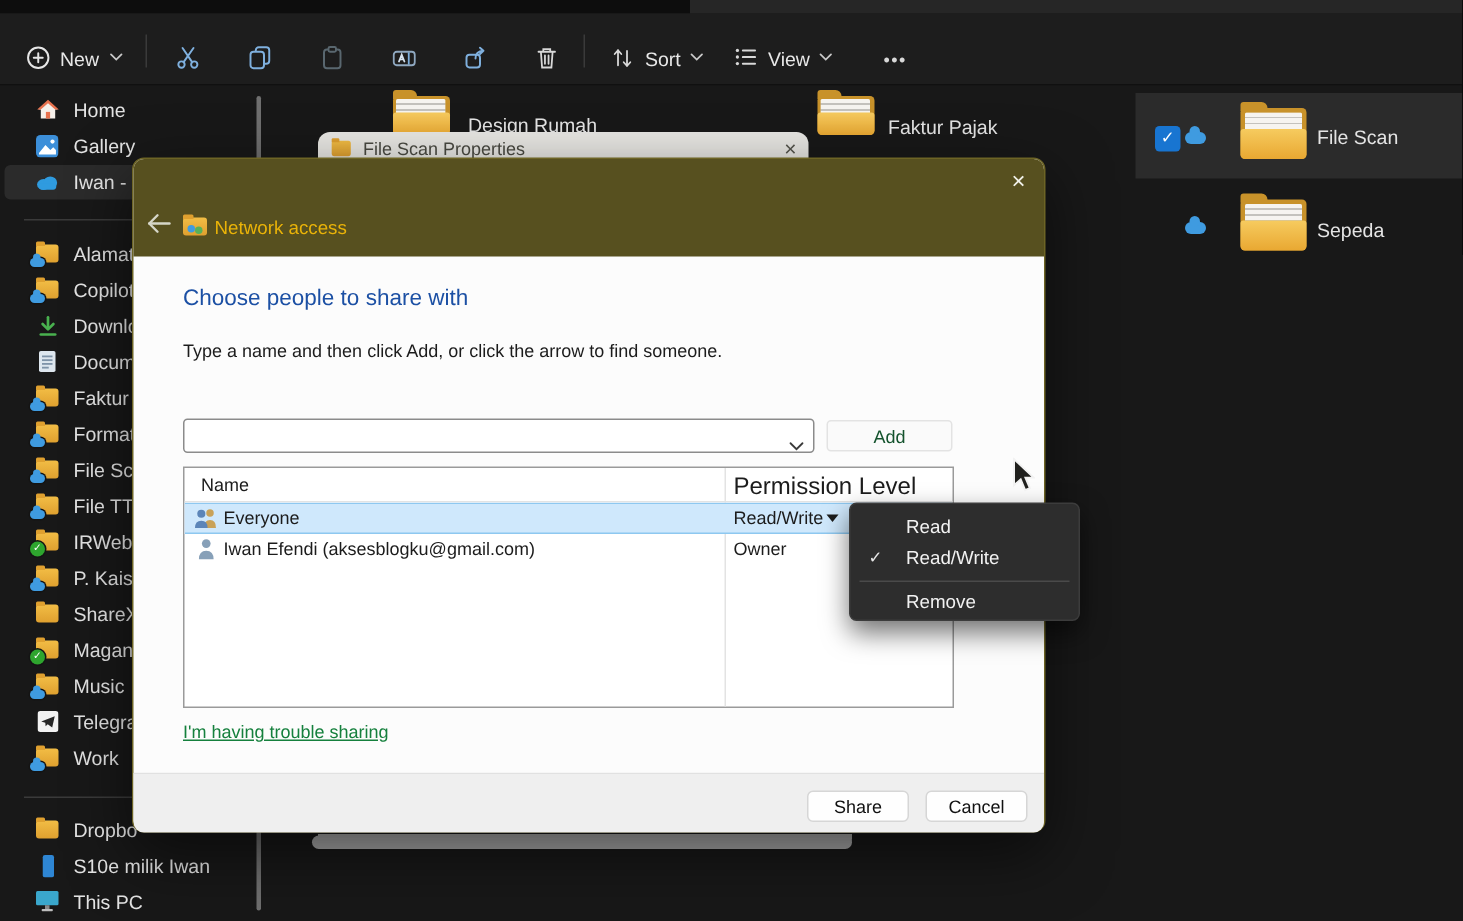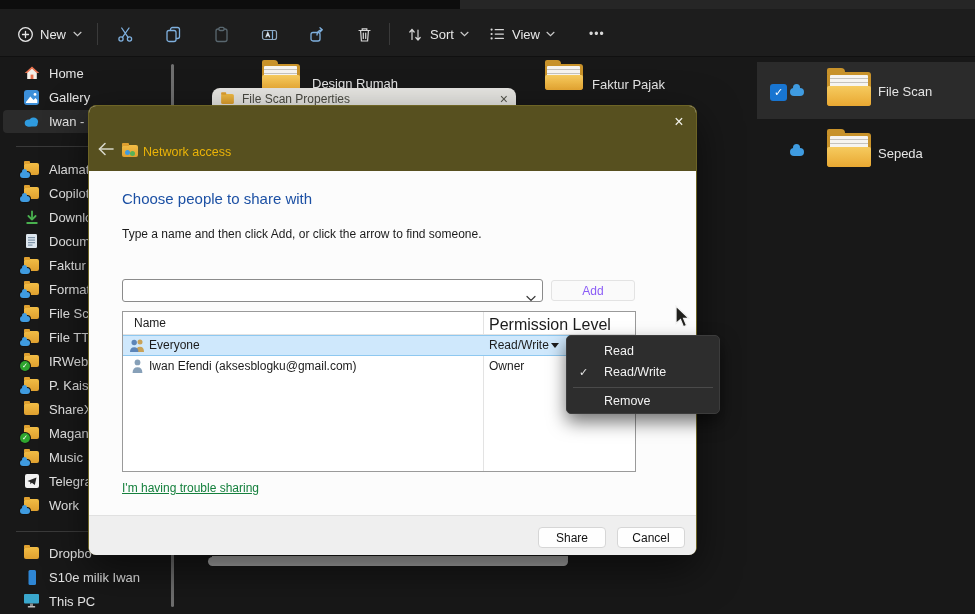--- a/index.html
+++ b/index.html
@@ -4,21 +4,21 @@
 <style>
   html,body{margin:0;padding:0;background:#000;}
   #screen{position:relative;width:975px;height:614px;background:#181818;overflow:hidden;
           font-family:"Liberation Sans",sans-serif;-webkit-font-smoothing:antialiased;}
   .abs{position:absolute;}
 
   
   #tabstrip{left:0;top:0;width:975px;height:9px;background:#262626;}
   #tabstrip .activetab{position:absolute;left:0;top:0;width:460px;height:9px;background:#0d0d0d;}
   #toolbar{left:0;top:9px;width:975px;height:48px;background:#1d1d1d;border-bottom:1px solid #101010;box-sizing:border-box;}
-  .tbtn{position:absolute;top:12px;height:26px;display:flex;align-items:center;gap:6px;color:#e8e8e8;
+  .tbtn{position:absolute;top:12px;height:26px;display:flex;align-items:flex-end;gap:6px;color:#e8e8e8;
         font-size:13px;border-radius:4px;padding:0 6px;}
   .tico{display:flex;align-items:center;justify-content:center;width:18px;height:18px;}
   .tsep{position:absolute;top:14px;width:1px;height:22px;background:#3a3a3a;}
   .dots{font-size:12px;letter-spacing:1px;color:#d8d8d8;}
 
   
   .sbitem{position:absolute;left:0;width:170px;height:24px;display:flex;align-items:center;
           padding-left:23px;box-sizing:border-box;color:#e4e4e4;font-size:13px;}
   .sbicon{width:17px;height:16px;display:flex;align-items:center;justify-content:center;margin-right:9px;position:relative;flex:none;}
   .sblabel{white-space:nowrap;}
@@ -44,21 +44,21 @@
   
   .filelabel{position:absolute;color:#e4e4e4;font-size:13px;white-space:nowrap;}
   #row-filescan-bg{left:757px;top:62px;width:218px;height:57px;background:#2b2b2b;}
   .fcheckbox{position:absolute;width:17px;height:17px;background:#1875d1;border-radius:3px;color:#fff;
              font-size:11px;line-height:17px;text-align:center;}
   .fcheckbox::after{content:"✓";}
   .lonecloud{position:absolute;width:14px;height:8px;background:#3f9be0;border-radius:4px;}
   .lonecloud::before{content:"";position:absolute;left:3px;top:-4px;width:7px;height:7px;background:#3f9be0;border-radius:50%;}
 
   
-  #props-top{left:212px;top:88px;width:304px;height:22px;background:#e8e7e3;border-radius:8px 8px 0 0;
+  #props-top{left:212px;top:88px;width:327px;height:22px;background:#e8e7e3;border-radius:8px 8px 0 0;
              display:flex;align-items:center;box-sizing:border-box;padding:0 8px;}
   #props-top .ptitle{color:#4a4a42;font-size:12px;margin-left:7px;flex:1;}
   #props-top .pclose{color:#55554d;font-size:14px;}
   #props-bottom{left:212px;top:556px;width:356px;height:10px;background:#a9a9a6;border-radius:0 0 7px 7px;}
 
   
   #dlg{left:88px;top:105px;width:609px;height:450px;background:#fcfcfc;border:1px solid #6d6425;
        border-radius:8px;box-sizing:border-box;box-shadow:0 14px 42px rgba(0,0,0,.55);overflow:visible;}
   #dlg-header{position:absolute;left:0;top:0;width:607px;height:65px;background:#57501f;border-radius:7px 7px 0 0;}
   #dlg-close{position:absolute;left:580px;top:6px;width:20px;height:20px;color:#f2f2ea;font-size:16px;
@@ -69,21 +69,21 @@
   .netfolder .pp1{position:absolute;left:3px;bottom:2px;width:5px;height:5px;border-radius:50%;background:#3f9be0;}
   .netfolder .pp2{position:absolute;left:8px;bottom:1px;width:5px;height:5px;border-radius:50%;background:#58b158;}
   #dlg-title{position:absolute;left:54px;top:39px;font-size:12.5px;color:#eab308;}
   #dlg-heading{position:absolute;left:33px;top:84px;font-size:15px;color:#1c50a4;}
   #dlg-instruction{position:absolute;left:33px;top:121px;font-size:12px;color:#1c1c1c;}
   #combo{position:absolute;left:33px;top:173px;width:421px;height:23px;background:#fff;border:1px solid #8b8b8b;
          border-radius:3px;box-sizing:border-box;}
   #combo input{position:absolute;left:4px;top:1px;width:390px;height:19px;border:0;outline:0;font-size:12px;background:transparent;}
   #combo .cchev{position:absolute;right:6px;top:8px;}
   #add-btn{position:absolute;left:462px;top:174px;width:84px;height:21px;background:#fafafa;border:1px solid #e3e3e3;
-           border-radius:3px;color:#8b5cf6;font-size:12px;text-align:center;line-height:21px;box-sizing:border-box;}
+           border-radius:3px;color:#14532d;font-size:12px;text-align:center;line-height:21px;box-sizing:border-box;}
   #ptable{position:absolute;left:33px;top:205px;width:514px;height:161px;background:#fff;border:1px solid #9a9a9a;box-sizing:border-box;}
   #ptable .coldiv{position:absolute;left:360px;top:0;width:1px;height:159px;background:#e3e3e3;}
   #ptable .thead{position:absolute;left:0;top:0;width:100%;height:23px;border-bottom:1px solid #e3e3e3;box-sizing:border-box;}
   #ptable .th1{position:absolute;left:11px;top:4px;font-size:12px;color:#1c1c1c;}
   #ptable .th2{position:absolute;left:366px;top:4px;font-size:16px;color:#1c1c1c;}
   .prow{position:absolute;left:0;width:512px;height:21px;font-size:12px;color:#1c1c1c;}
   .prow .picon{position:absolute;left:6px;top:3px;}
   .prow .pname{position:absolute;left:26px;top:3px;white-space:nowrap;}
   .prow .pperm{position:absolute;left:366px;top:3px;}
   .prow.sel{background:#cfe8fc;box-shadow:inset 0 1px 0 #8ec8f0, inset 0 -1px 0 #8ec8f0;}

